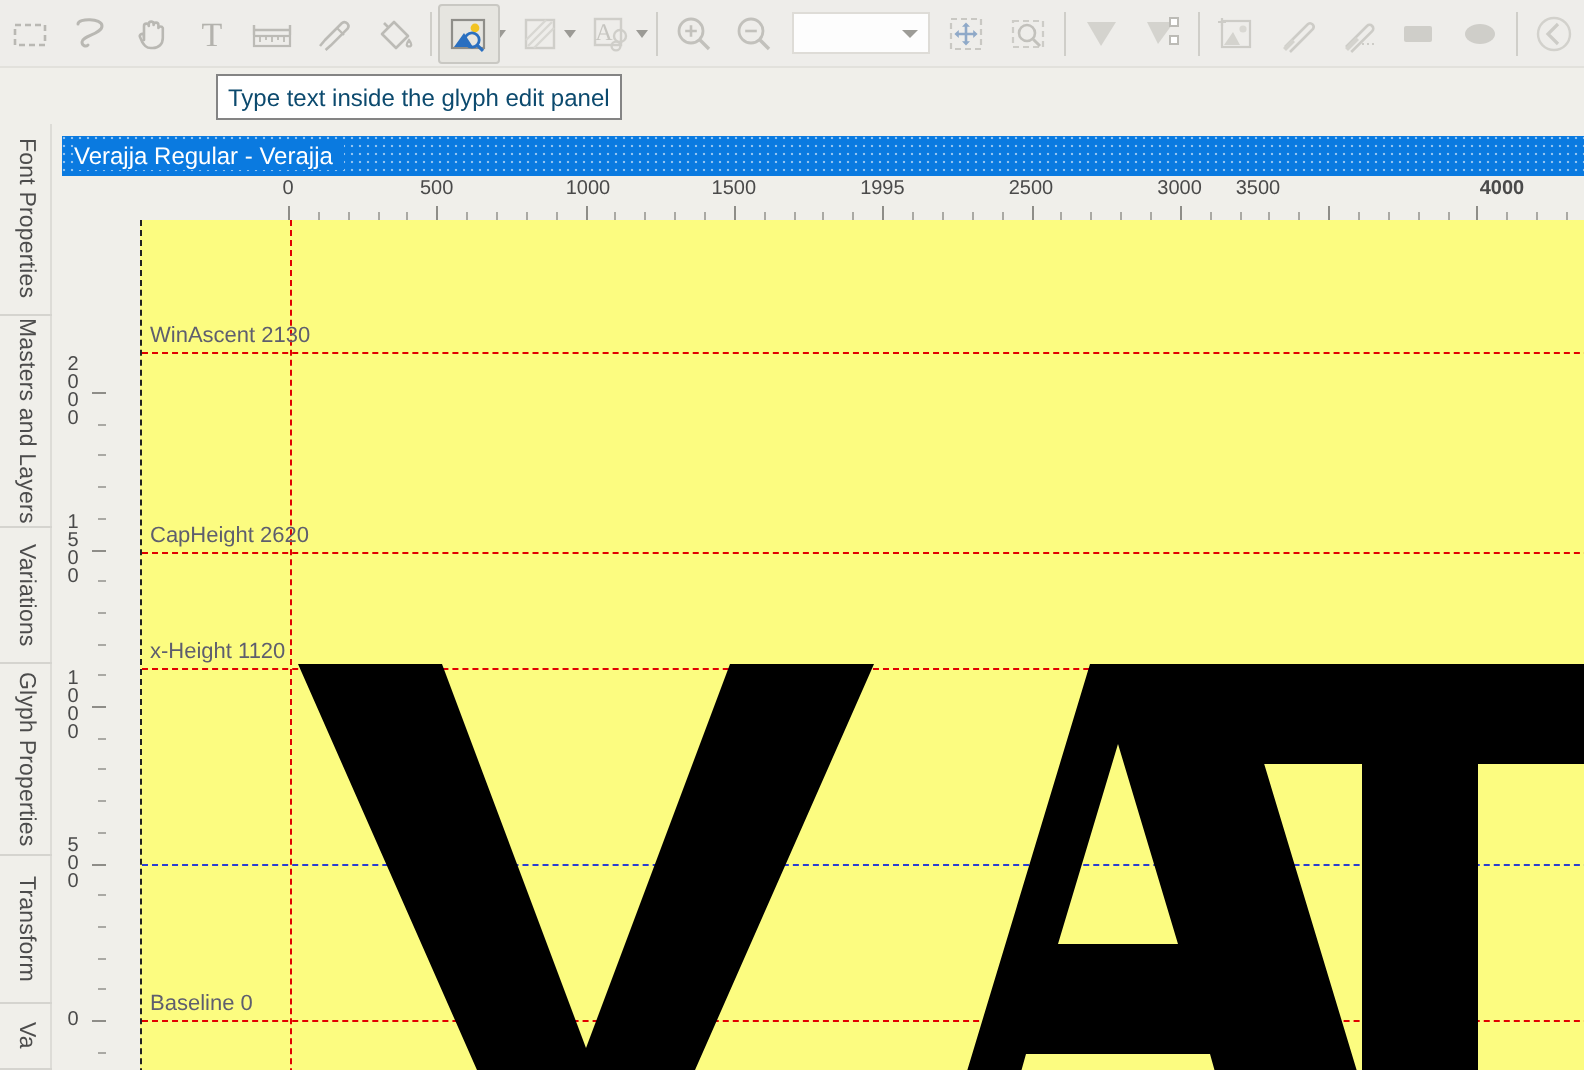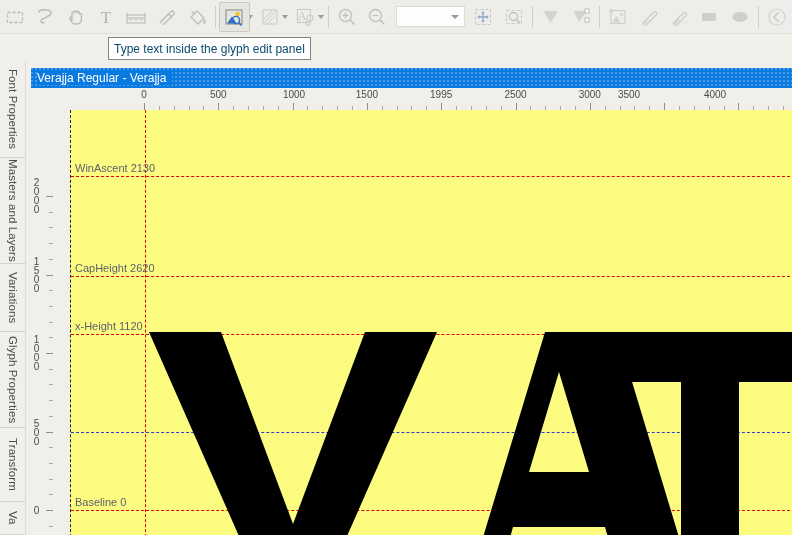--- a/index.html
+++ b/index.html
@@ -493,21 +493,21 @@
         <div class="min" style="left: 573.66px;"></div>
         <div class="min" style="left: 588.52px;"></div>
         <div class="min" style="left: 603.38px;"></div>
         <div class="min" style="left: 618.24px;"></div>
         <div class="lbl" style="left: 598px;">3500</div>
         <div class="maj" style="left: 633.1px;"></div>
         <div class="min" style="left: 647.96px;"></div>
         <div class="min" style="left: 662.82px;"></div>
         <div class="min" style="left: 677.68px;"></div>
         <div class="min" style="left: 692.54px;"></div>
-        <div class="lbl" style="left: 684px;">4000</div>
+        <div class="lbl" style="left: 720px; font-weight: bold;">4000</div>
         <div class="maj" style="left: 707.4px;"></div>
         <div class="min" style="left: 722.26px;"></div>
         <div class="min" style="left: 737.12px;"></div>
         <div class="min" style="left: 751.98px;"></div>
       </div>
     <div class="vruler" id="vruler">
         <div class="lbl" style="top: 86px;">
           <div>2</div>
           <div>0</div>
           <div>0</div>

